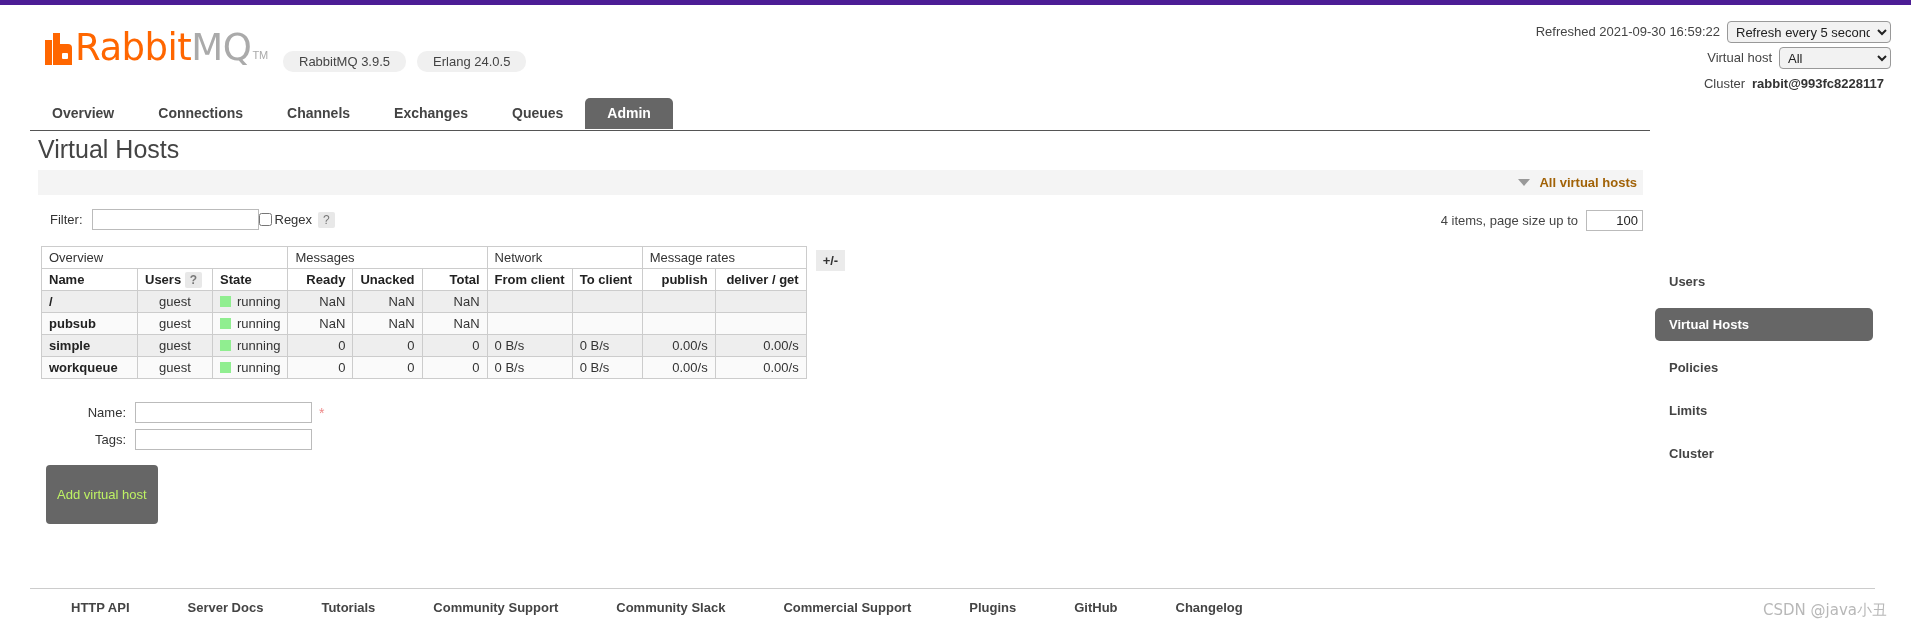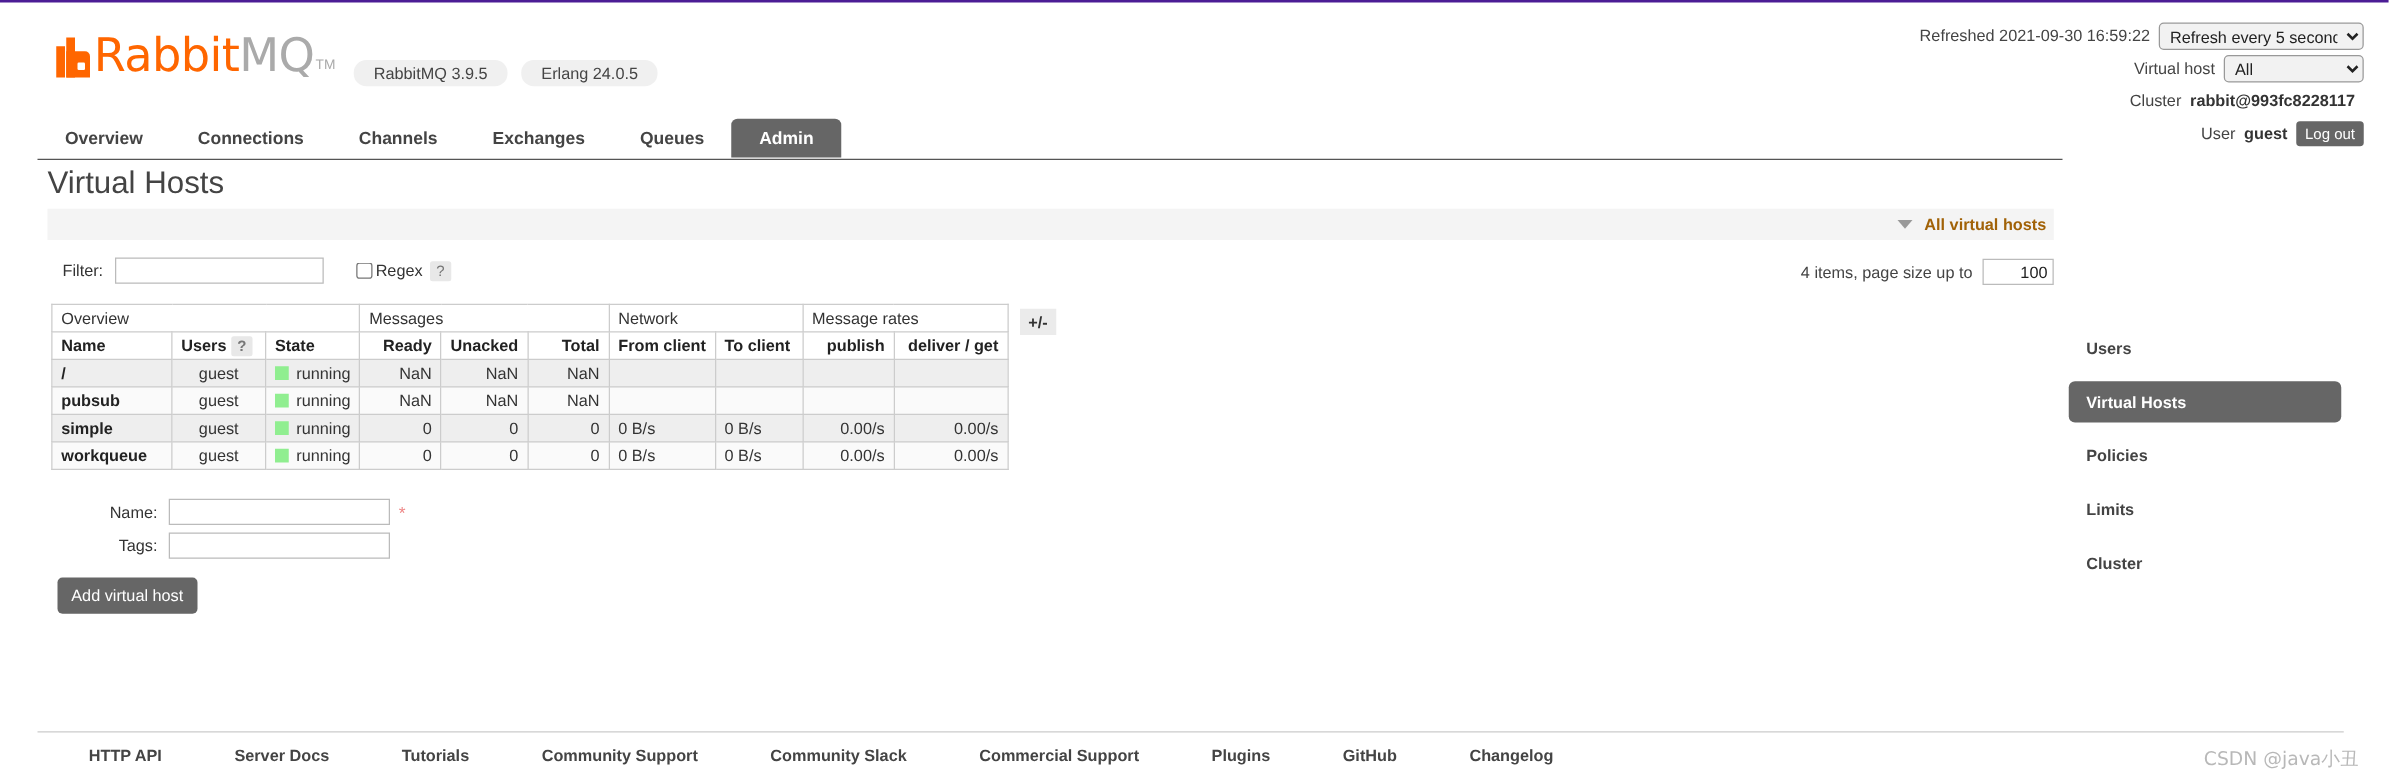--- a/index.html
+++ b/index.html
@@ -10,21 +10,21 @@
     background: #fff;
     font-family: "Liberation Sans", sans-serif;
     font-size: 13px;
     color: #333;
     overflow: hidden;
   }
   #page {
     position: relative;
     width: 1911px; height: 624px;
     background: #fff;
-    border-top: 2px solid #4c1d95;
+    border-top: 5px solid #4c1d95;
   }
 
   
   #header {
     position: relative;
     height: 118px;
   }
   #logo-block {
     position: absolute;
     left: 45px; top: 26px;
@@ -204,21 +204,21 @@
     font-size: 13px;
     border: 1px solid #bbb;
     padding: 2px 4px;
     color: #222;
     background: #fff;
     height: 21px;
   }
   #filter-input { width: 167px; }
   #regex-wrap {
     display: flex; align-items: center;
-    margin-left: 26px;
+    margin-left: 0;
   }
   #regex-wrap input { margin: 0 3px 0 0; width: 13px; height: 13px; }
   #regex-wrap label { font-size: 13px; color: #333; margin-right: 6px; }
   .help-q {
     background: #e8e8e8;
     color: #777;
     font-size: 12px;
     padding: 1px 5px;
     border-radius: 2px;
     cursor: pointer;
@@ -309,26 +309,26 @@
     font-size: 13px;
     color: #333;
     margin-right: 9px;
   }
   .form-row input.txt { width: 177px; }
   .req-star {
     color: #e88; font-size: 14px; margin-left: 7px;
   }
   #add-vhost-button {
     background: #666;
-    color: #ffffff;
+    color: #bef264;
     border: none;
     border-radius: 4px;
     font-family: "Liberation Sans", sans-serif;
     font-size: 13px;
-    padding: 7px 11px;
+    padding: 22px 11px;
     margin-top: 9px;
     cursor: pointer;
   }
 
   
   #sidebar {
     position: absolute;
     left: 1655px; top: 130px;
     width: 218px;
   }
@@ -410,25 +410,20 @@
       </div>
       <div class="tr-row">
         <span class="tr-label">Virtual host</span>
         <select class="tr-select" id="vhost-select">
           <option>All</option>
         </select>
       </div>
       <div class="tr-row">
         <span class="tr-label">Cluster</span>
         <span class="tr-label tr-strong">rabbit@993fc8228117</span>
-      </div>
-      <div class="tr-row">
-        <span class="tr-label">User</span>
-        <span class="tr-label tr-strong">guest</span>
-        <button class="logout-btn">Log out</button>
       </div>
     </div>
 
     <div id="nav">
       <a class="nav-tab">Overview</a>
       <a class="nav-tab">Connections</a>
       <a class="nav-tab">Channels</a>
       <a class="nav-tab">Exchanges</a>
       <a class="nav-tab">Queues</a>
       <a class="nav-tab active">Admin</a>

